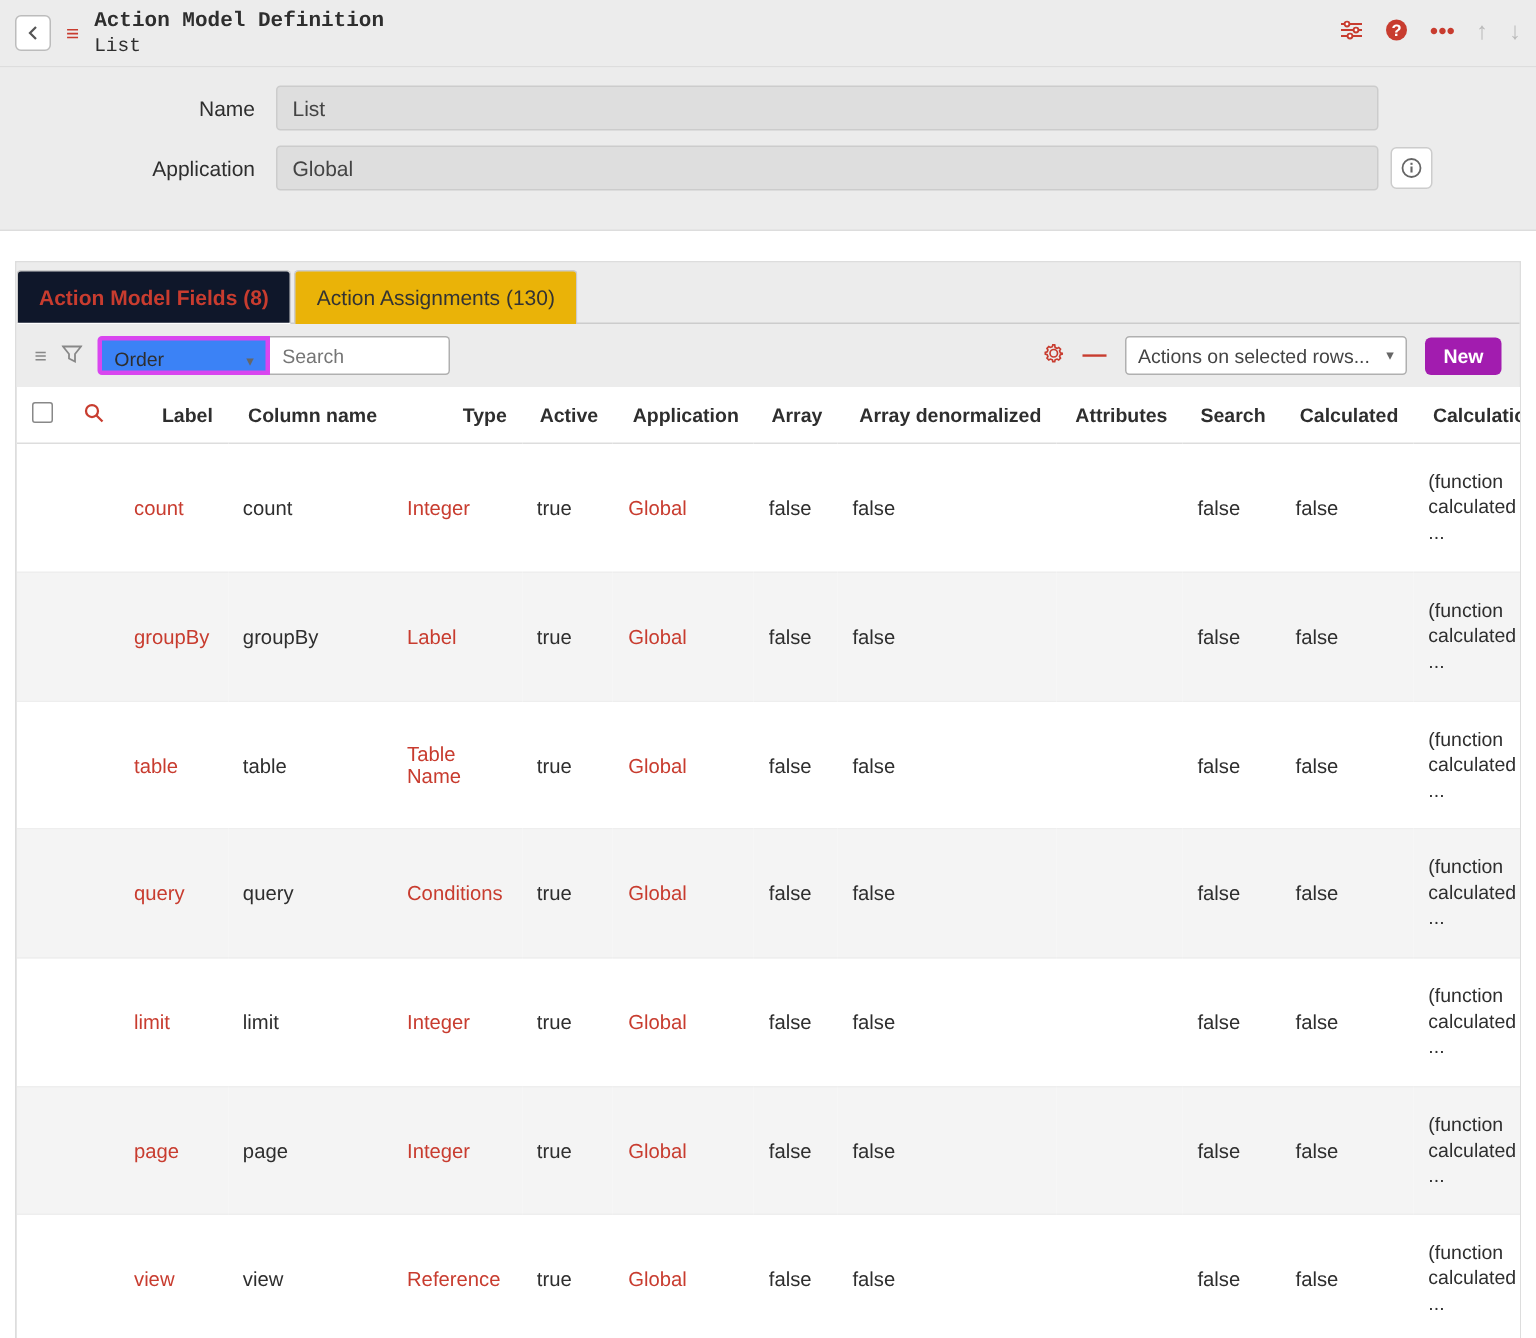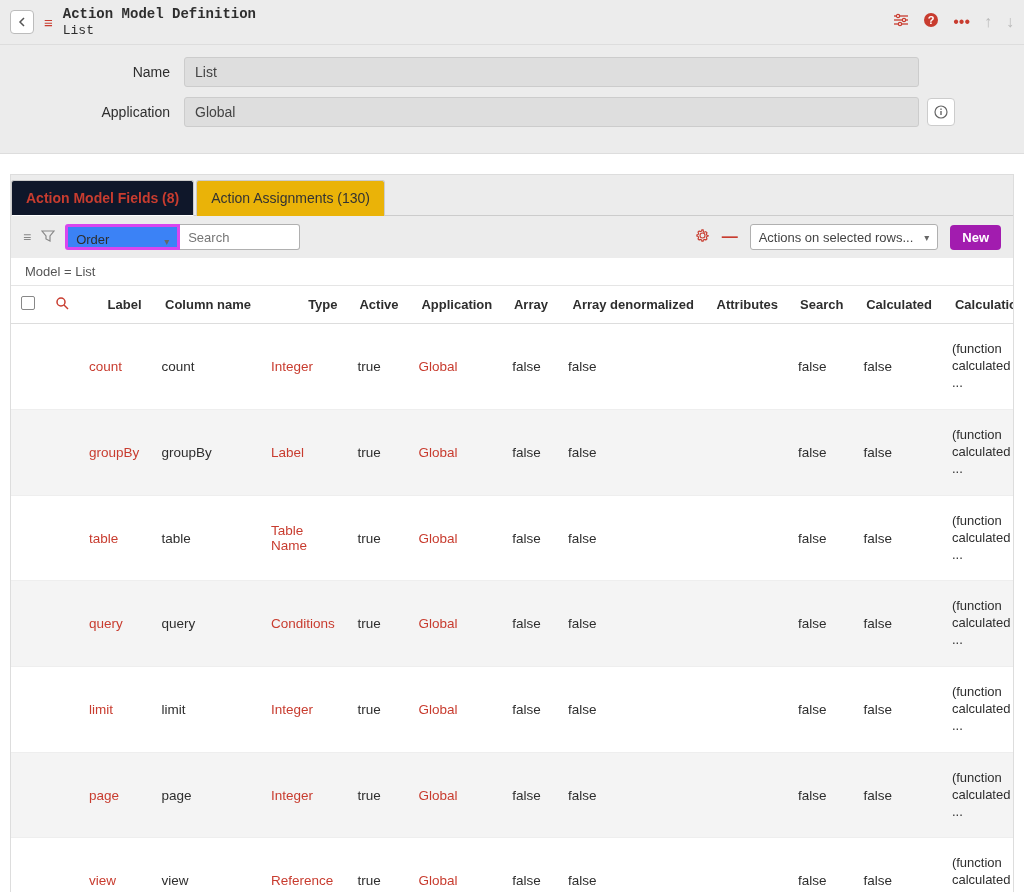--- a/index.html
+++ b/index.html
@@ -266,21 +266,20 @@
           </svg>
       </span>
       <span class="minus-red">—</span>
       <div class="actions-select">
           <span>Actions on selected rows...</span>
         </div>
       <button class="new-btn">New</button>
     </div>
   </div>
 
-  <div class="list-crumb">Model = List</div>
 
   <div class="table-wrap">
     <table>
       <thead>
         <tr>
           <th class="checkbox-col"><span class="sel-cb"></span></th>
           <th class="search-col"><span class="search-glyph">
             <svg width="14" height="14" viewBox="0 0 14 14">
                   <circle cx="6" cy="6" r="4" stroke="#c83c2f" fill="none" stroke-width="1.5"></circle>
                   <line x1="9" y1="9" x2="13" y2="13" stroke="#c83c2f" stroke-width="1.5"></line>

